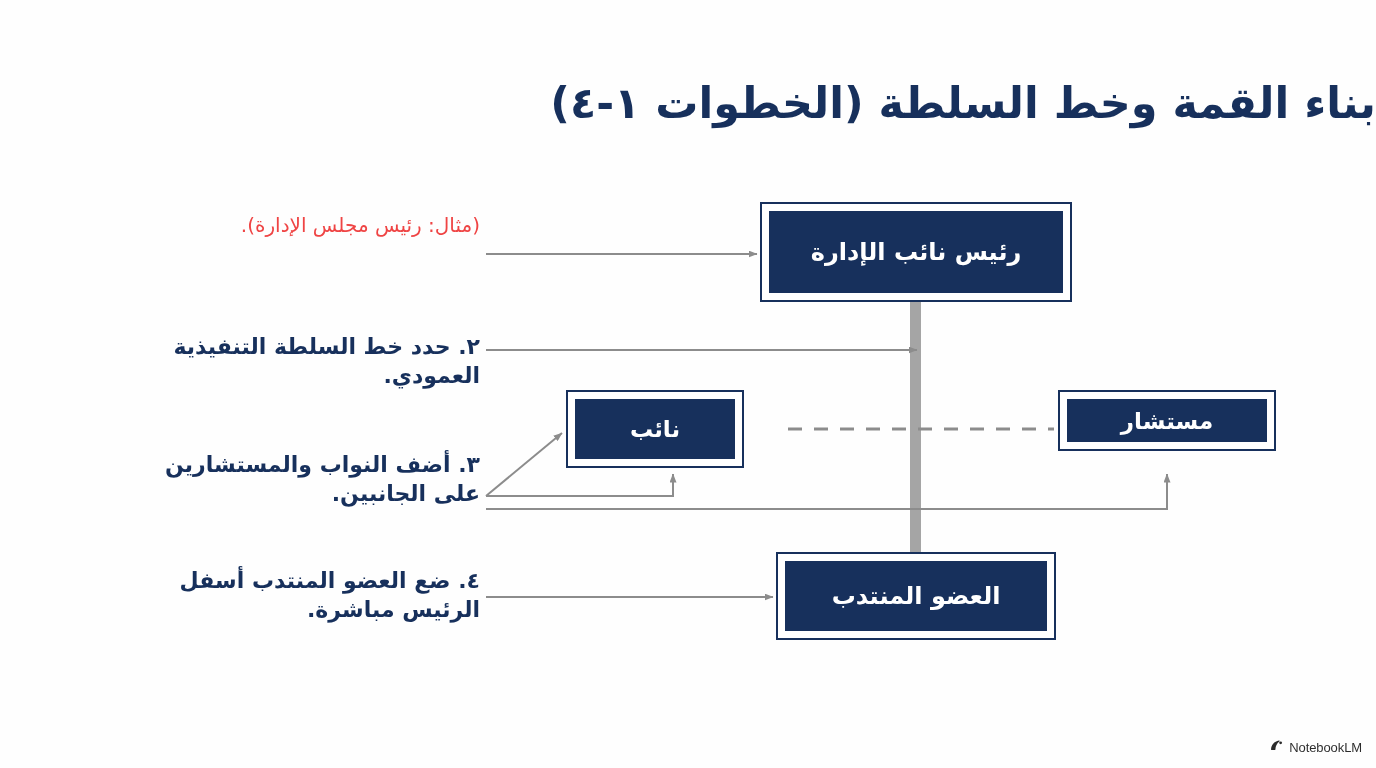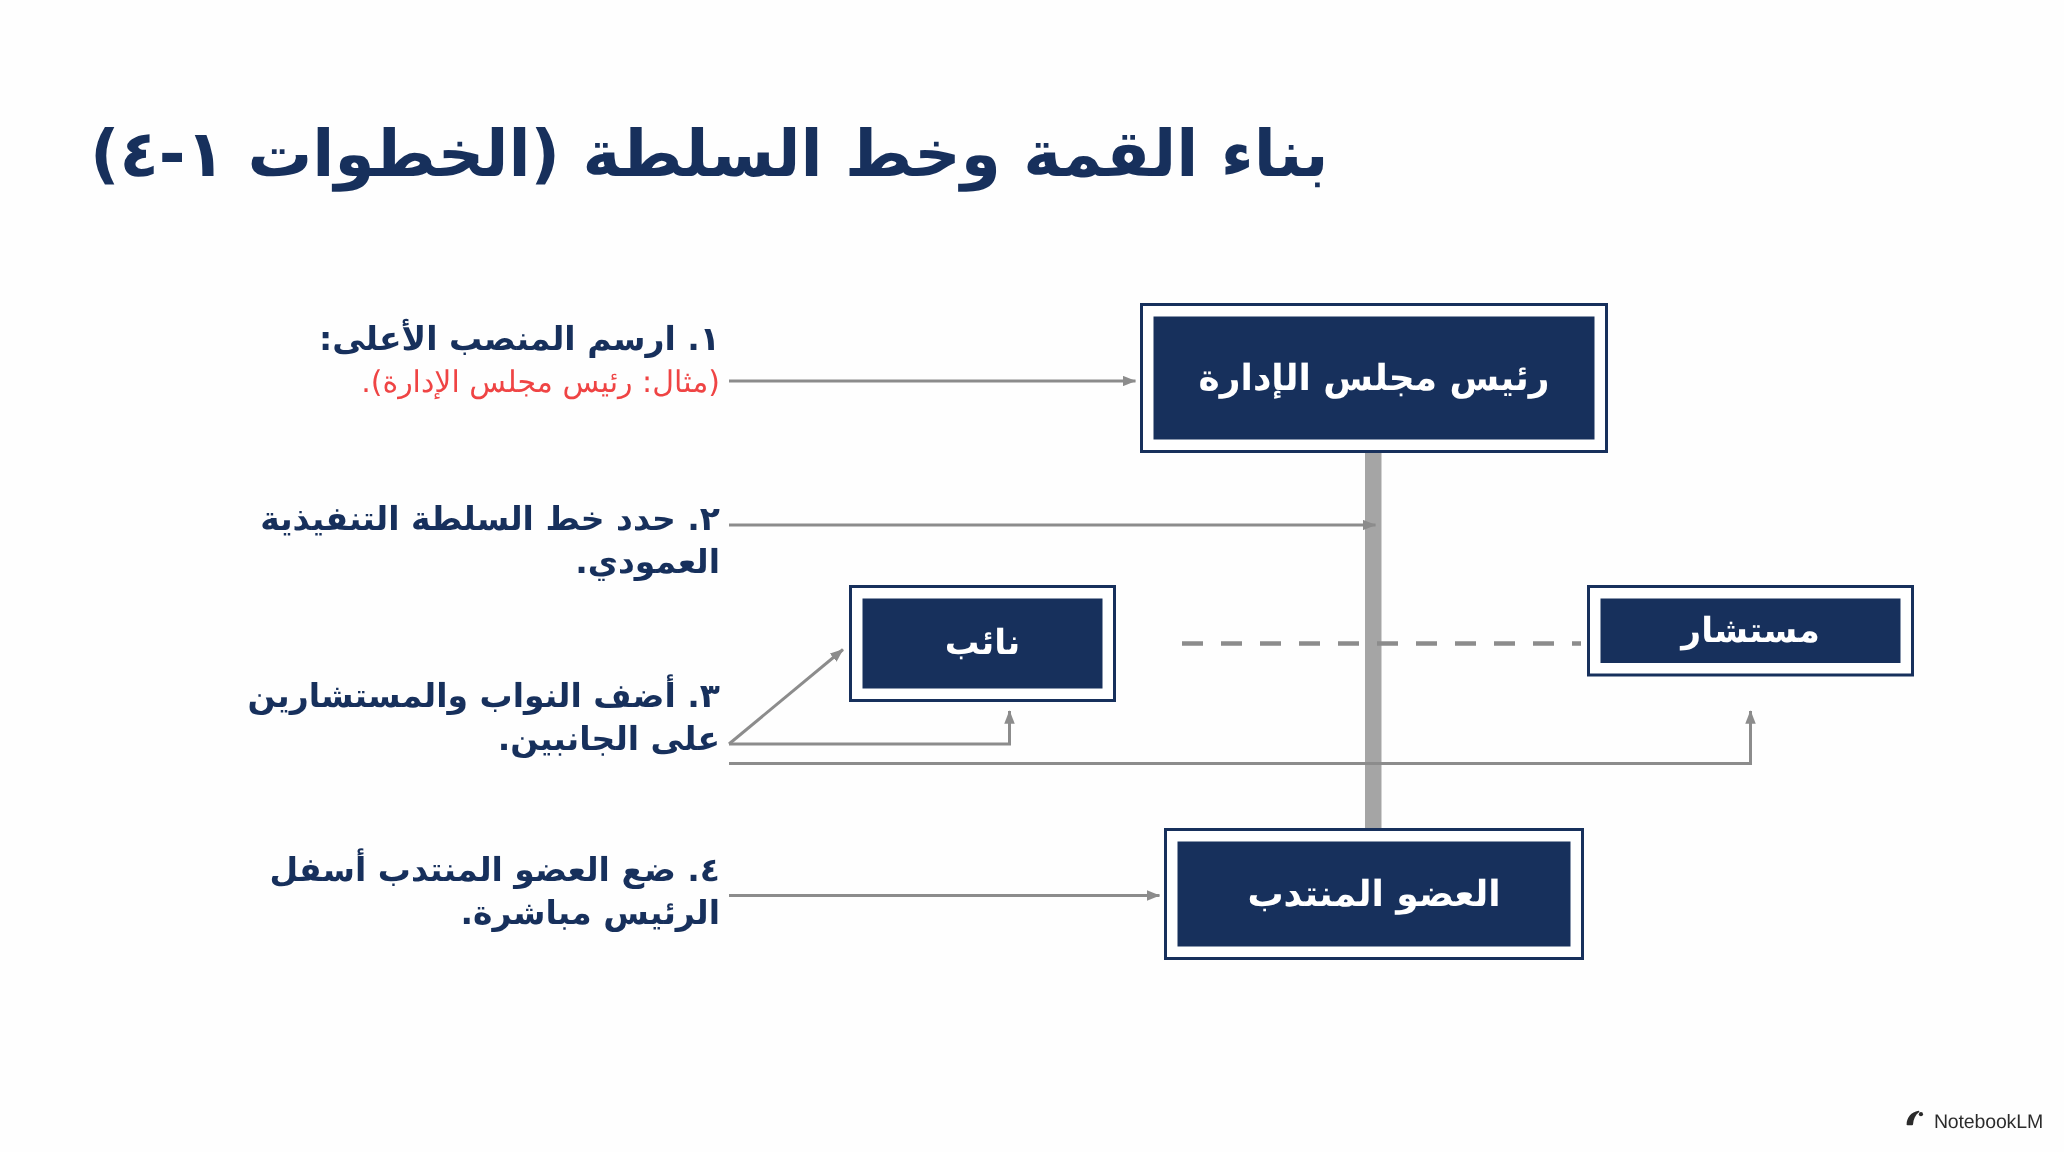--- a/index.html
+++ b/index.html
@@ -23,21 +23,21 @@
     inset: 0;
     background: #fefefe;
   }
 
   
   #title {
     position: absolute;
     top: 78px;
     left: 0;
     width: 1376px;
-    text-align: left;
+    text-align: right;
     padding-left: 60px;
     box-sizing: border-box;
     font-size: 43px;
     font-weight: bold;
     color: #17305c;
     letter-spacing: 0px;
     line-height: 1.18;
     direction: rtl;
     white-space: nowrap;
   }
@@ -154,38 +154,37 @@
     <path d="M486,496 L673,496 L673,474" fill="none" stroke="#8c8c8c" stroke-width="2" marker-end="url(#arrowhead)"></path>
 
     <path d="M486,509 L1167,509 L1167,474" fill="none" stroke="#8c8c8c" stroke-width="2" marker-end="url(#arrowhead)"></path>
 
     <line x1="788" y1="429" x2="1054" y2="429" stroke="#8c8c8c" stroke-width="3" stroke-dasharray="14 12"></line>
 
     <line x1="486" y1="597" x2="773" y2="597" stroke="#8c8c8c" stroke-width="2" marker-end="url(#arrowhead)"></line>
   </svg>
 
   <div class="step" id="step-1">
-    <div class="line-bold">١. ارسم المنصب الأعلى:</div>
     <div class="line-reg">(مثال: رئيس مجلس الإدارة).</div>
   </div>
 
   <div class="step" id="step-2">
     <div class="line-bold wrap">٢. حدد خط السلطة التنفيذية العمودي.</div>
   </div>
 
   <div class="step" id="step-3">
     <div class="line-bold wrap">٣. أضف النواب والمستشارين على الجانبين.</div>
   </div>
 
   <div class="step" id="step-4">
     <div class="line-bold wrap">٤. ضع العضو المنتدب أسفل الرئيس مباشرة.</div>
   </div>
 
   <div class="node" id="node-chairman">
-    <div class="fill">رئيس مجلس الإدارة</div>
+    <div class="fill">رئيس نائب الإدارة</div>
   </div>
 
   <div class="node" id="node-deputy">
     <div class="fill">نائب</div>
   </div>
 
   <div class="node" id="node-advisor">
     <div class="fill">مستشار</div>
   </div>
 

